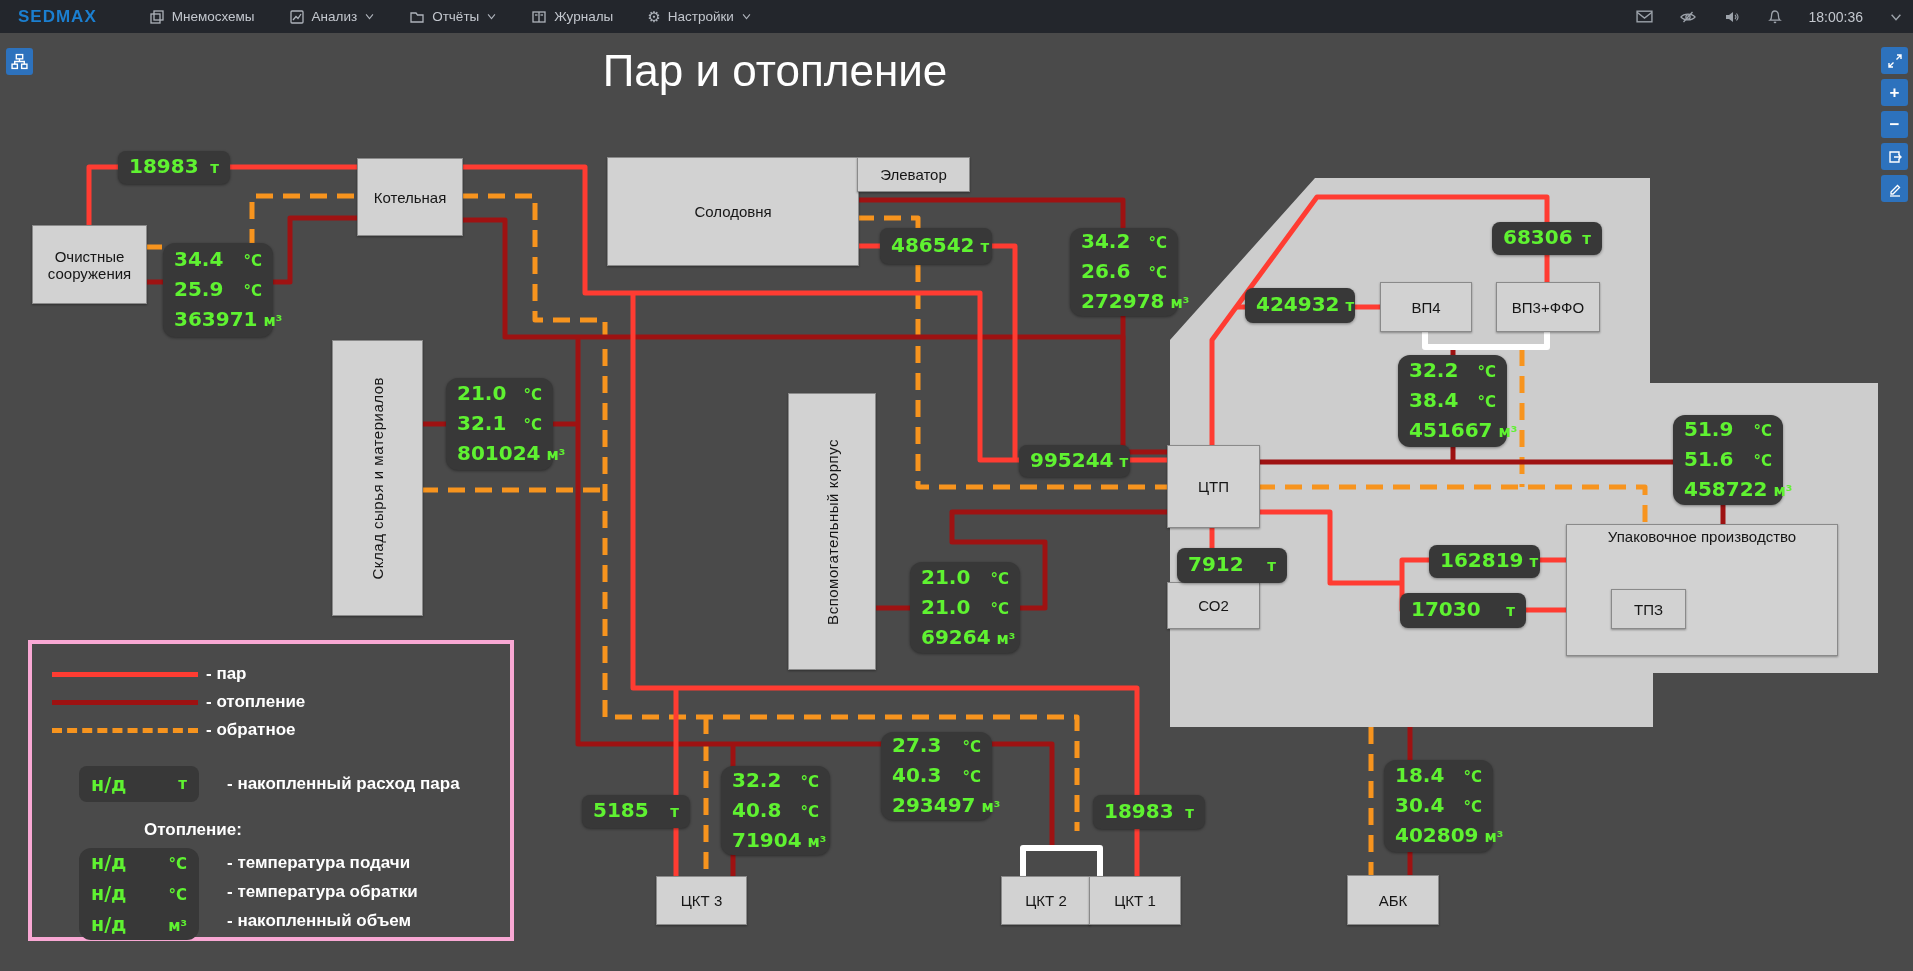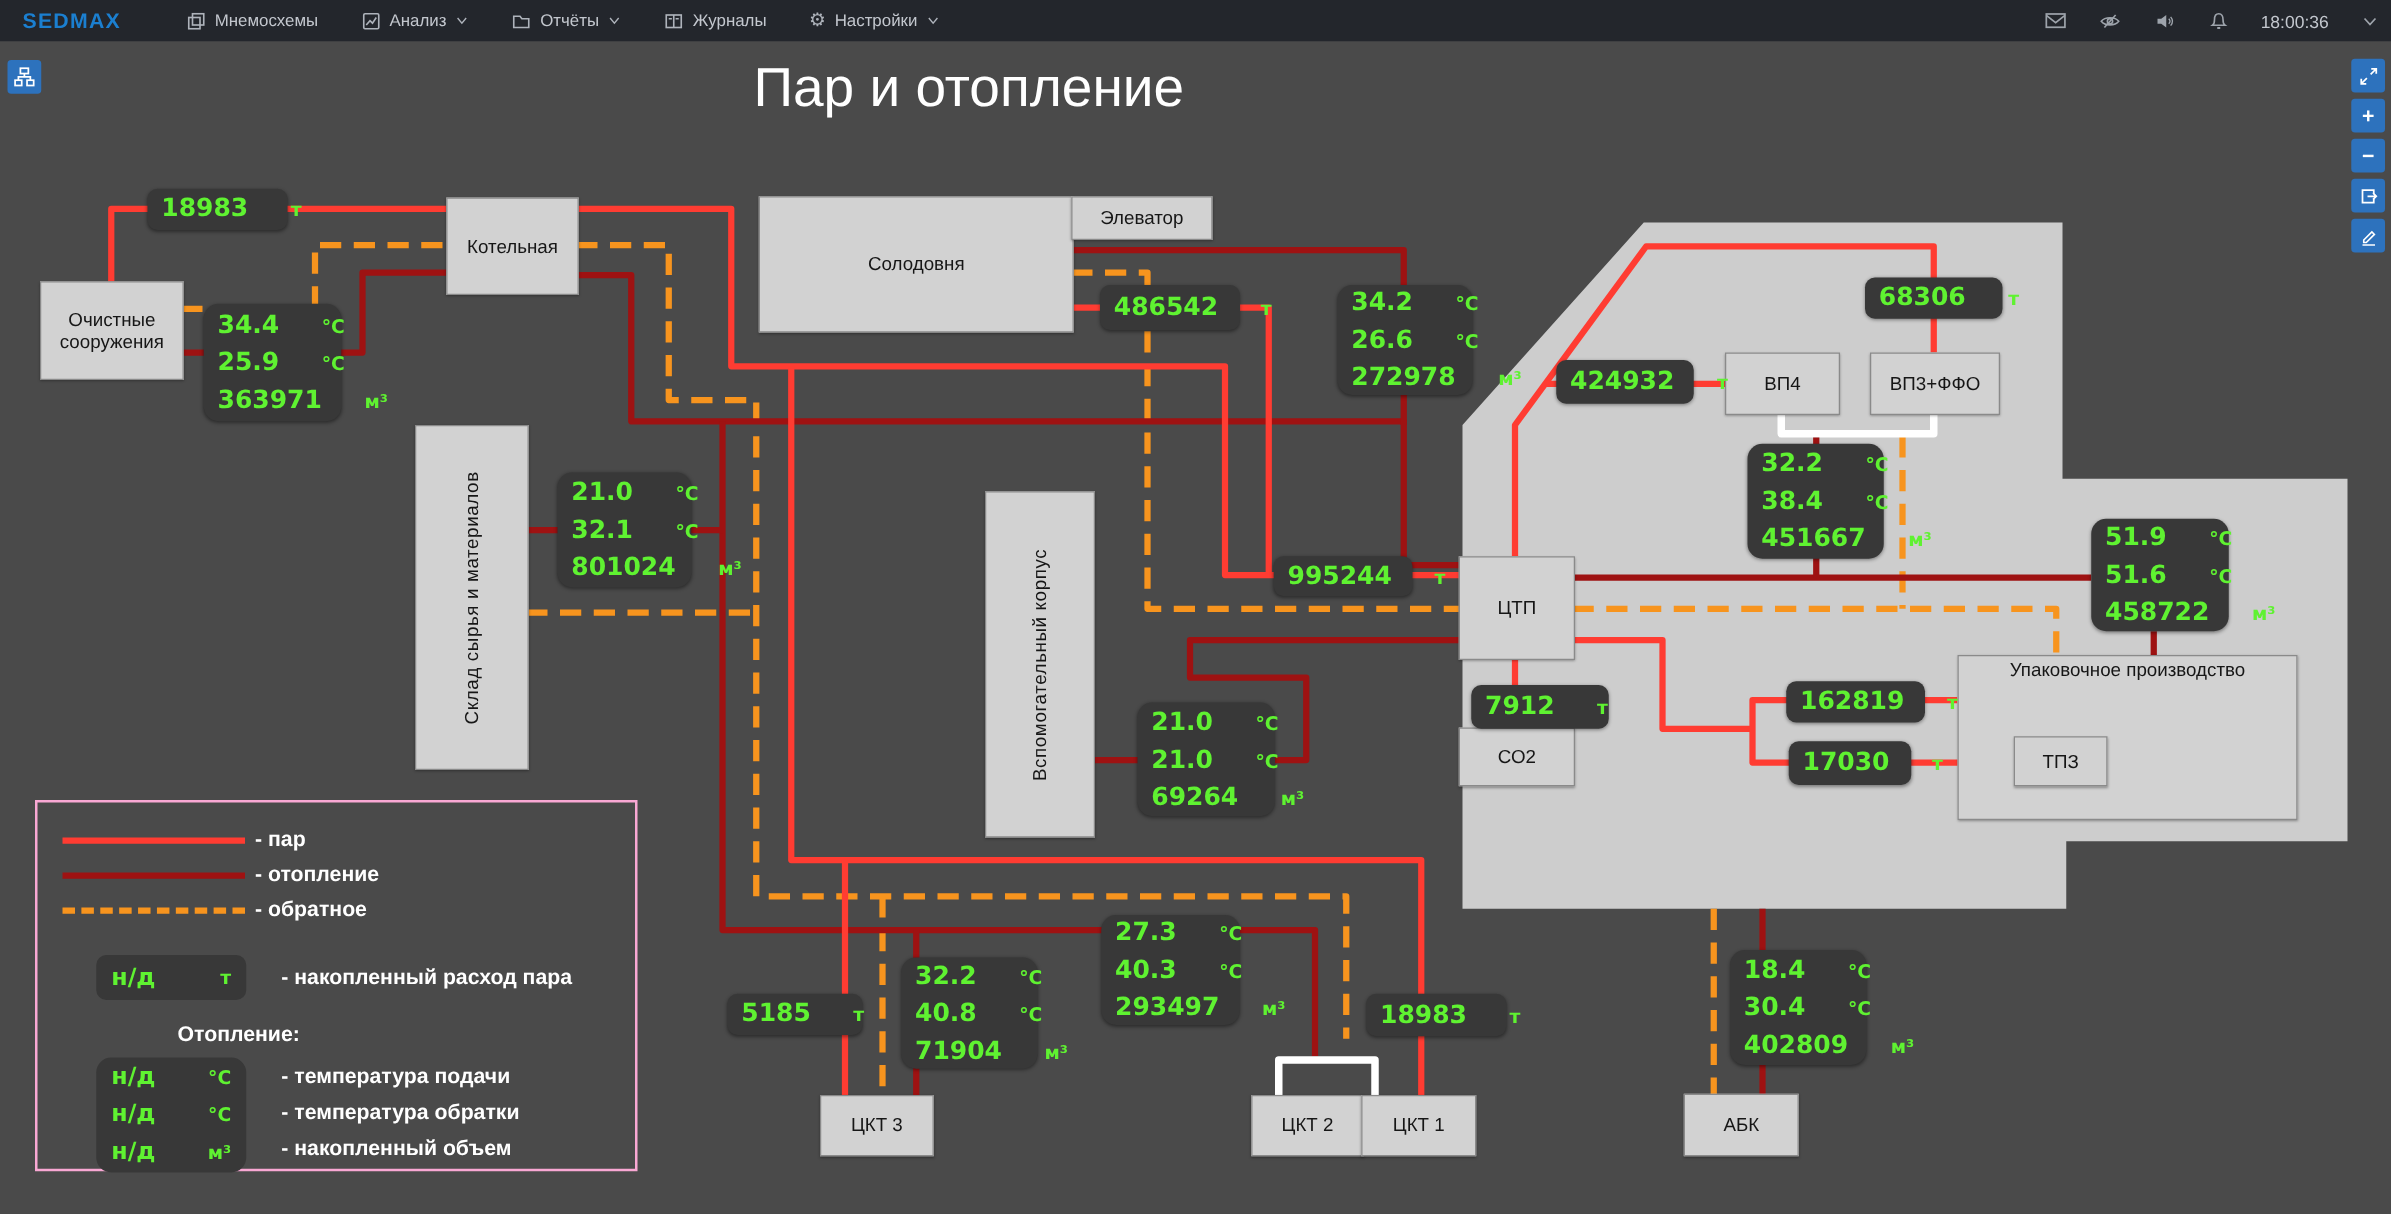--- a/index.html
+++ b/index.html
@@ -39,27 +39,27 @@
             align-items:center;justify-content:center;color:#161616;font-size:15px;z-index:10;
             box-shadow:0 1px 2px rgba(0,0,0,.35);text-align:center;}
   .building.vert span{writing-mode:vertical-rl;transform:rotate(180deg);letter-spacing:.5px;}
   .building.labeltop{align-items:flex-start;}
   .building.labeltop span{margin-top:3px;}
 
   .meter{position:absolute;background:#383838;border-radius:12px;z-index:20;
          display:flex;flex-direction:column;justify-content:center;padding:4px 11px 4px 11px;
          box-shadow:0 1px 3px rgba(0,0,0,.4);}
   .meter.flow{border-radius:8px;}
-  .mrow{display:flex;justify-content:space-between;align-items:baseline;line-height:28px;gap:28px;}
+  .mrow{display:flex;justify-content:space-between;align-items:baseline;line-height:28px;}
   .flow .mrow{line-height:25px;}
   .mval{color:#5ff231;font-family:"DejaVu Sans",sans-serif;font-weight:bold;font-size:20px;}
   .munit{color:#5ff231;font-family:"DejaVu Sans",sans-serif;font-weight:bold;font-size:15px;margin-left:6px;}
 
   
-  .legend{position:absolute;left:28px;top:640px;width:478px;height:293px;border:2px solid #f9a8d4;
+  .legend{position:absolute;left:28px;top:640px;width:478px;height:293px;border:4px solid #f9a8d4;
           z-index:15;color:#fff;font-weight:bold;font-size:17px;}
   .lrow{display:flex;align-items:center;height:28px;margin-left:20px;}
   .lsample{width:146px;margin-right:8px;flex:none;}
   .lsample.steam{border-top:5px solid #ff3c32;}
   .lsample.heating{border-top:5px solid #9e1212;}
   .lsample.return{border-top:5px dashed #f7941e;}
   .lflow{display:flex;align-items:center;margin:22px 0 0 47px;}
   .lflowbox{width:120px;height:36px;background:#383838;border-radius:8px;display:flex;
             align-items:center;justify-content:space-between;padding:0 12px;box-sizing:border-box;flex:none;}
   .lflow .ltext{margin-left:28px;}
@@ -440,21 +440,21 @@
         <span class="mval">7912</span>
         <span class="munit">т</span>
       </div>
     </div>
     <div class="meter flow" style="left: 1429px; top: 545px; width: 111px; height: 33px; box-sizing: border-box;">
       <div class="mrow">
         <span class="mval">162819</span>
         <span class="munit">т</span>
       </div>
     </div>
-    <div class="meter flow" style="left: 1431px; top: 593px; width: 98px; height: 35px; box-sizing: border-box; text-align: right;">
+    <div class="meter flow" style="left: 1400px; top: 593px; width: 126px; height: 35px; box-sizing: border-box; text-align: right;">
       <div class="mrow">
         <span class="mval">17030</span>
         <span class="munit">т</span>
       </div>
     </div>
     <div class="meter" style="left: 446px; top: 378px; width: 107px; height: 92px; box-sizing: border-box;">
       <div class="mrow">
         <span class="mval">21.0</span>
         <span class="munit">°C</span>
       </div>

